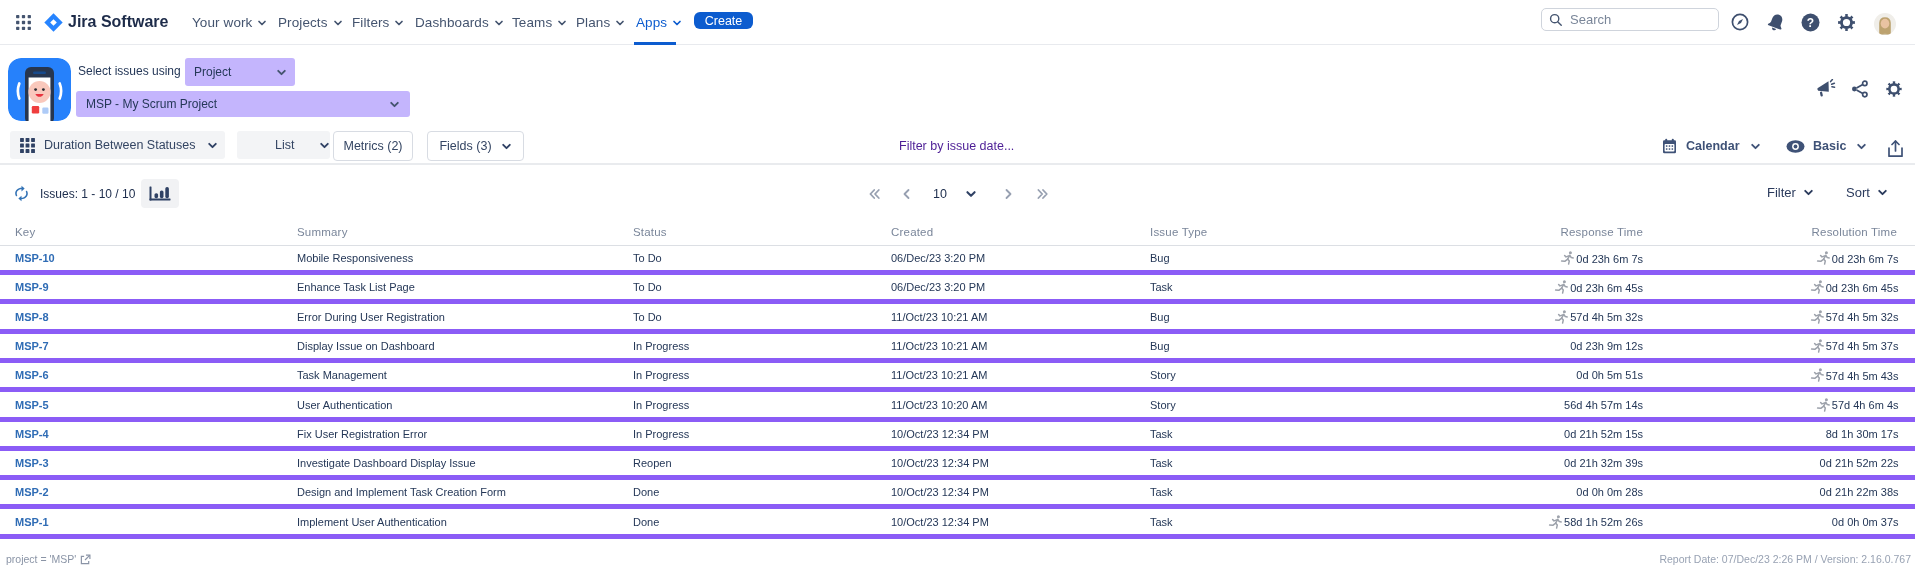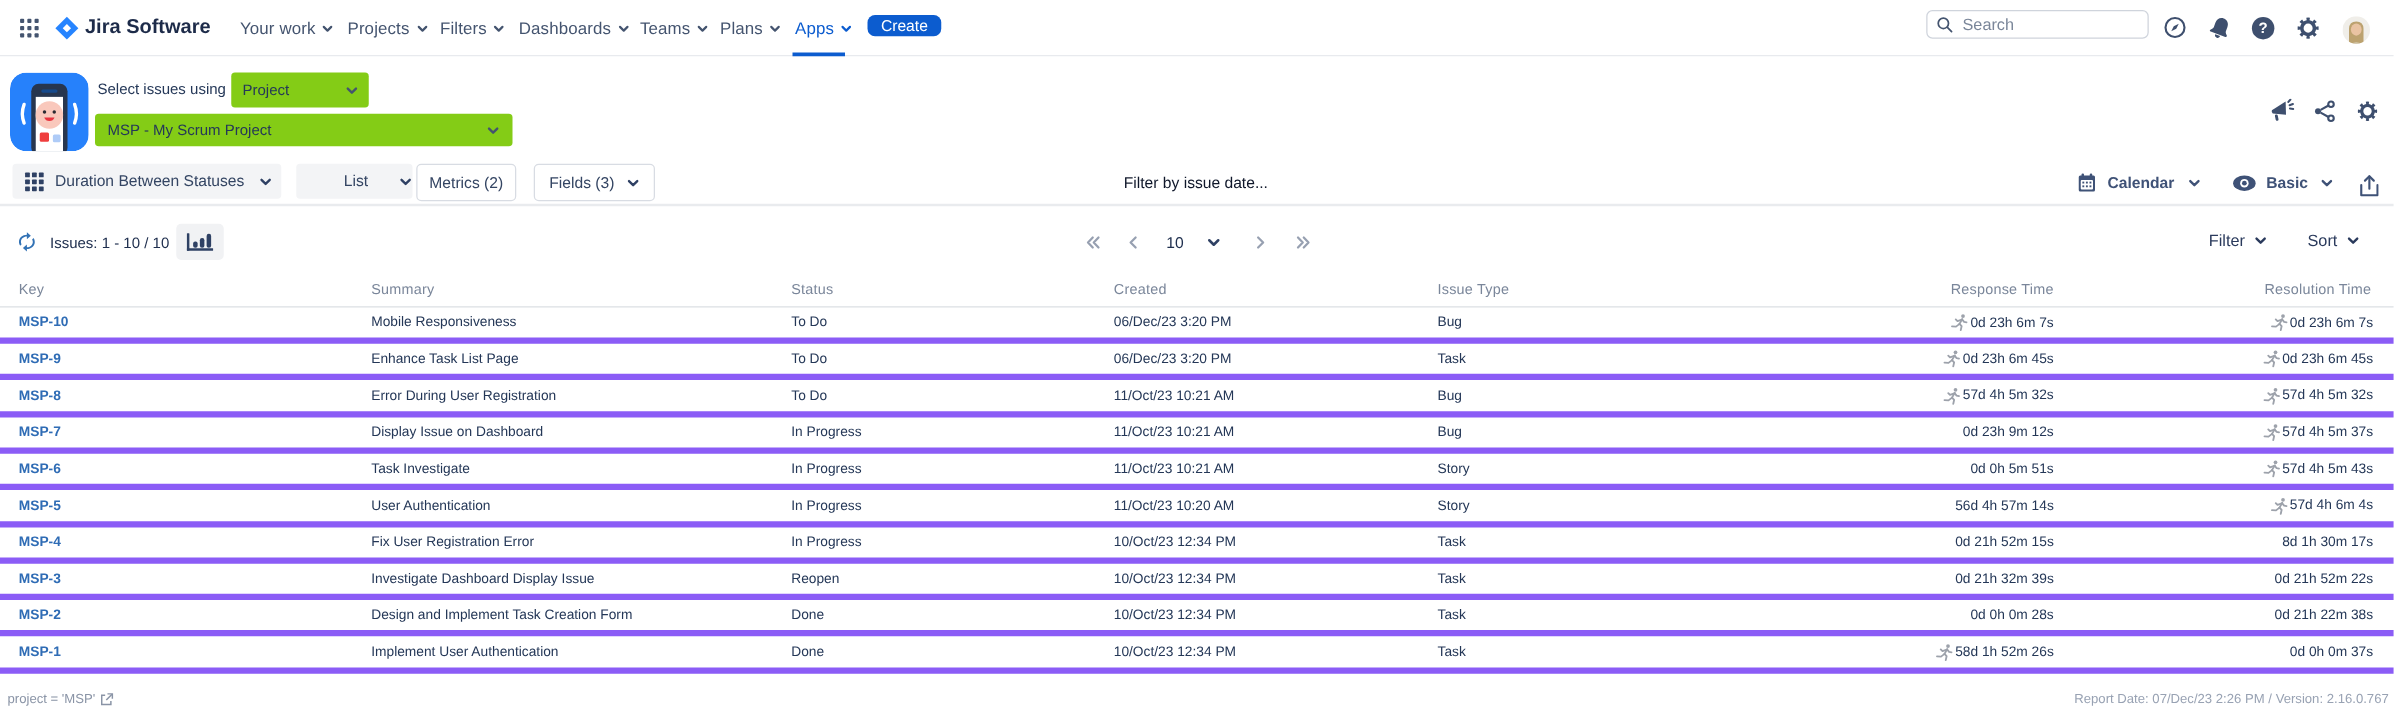--- a/index.html
+++ b/index.html
@@ -10,31 +10,31 @@
 #nav{position:absolute;top:0;left:0;width:1915px;height:45px;background:#fff;border-bottom:1px solid #E8EAEE}
 .nitem{position:absolute;top:0;height:44px;display:flex;align-items:center;gap:5px;font-size:13.5px;color:#44546F;font-weight:500;letter-spacing:.1px}
 .nitem svg{margin-top:2px}
 #logo{position:absolute;top:0;left:43px;height:44px;display:flex;align-items:center;gap:4px;color:#1D2B49;font-size:16px;font-weight:700}
 #createbtn{position:absolute;left:694px;top:12px;width:59px;height:17px;background:#0C5CCF;border-radius:6px;color:#fff;font-size:12.5px;font-weight:500;display:flex;align-items:center;justify-content:center}
 #appsunder{position:absolute;left:634px;top:42px;width:42px;height:3px;background:#0C5CCF}
 #searchbox{position:absolute;left:1541px;top:8px;width:178px;height:23px;border:1px solid #CFD4DC;border-radius:5px;display:flex;align-items:center;padding-left:7px;gap:7px;color:#7A8699;font-size:13px}
 
 #appicon{position:absolute;left:8px;top:58px;width:63px;height:63px;border-radius:13px;overflow:hidden}
 #sellabel{position:absolute;left:78px;top:64px;font-size:12px;color:#253858}
-.drop{position:absolute;background:#84cc16;border-radius:3px;display:flex;align-items:center;font-size:12px;color:#253858}
+.drop{position:absolute;background:#c4b5fd;border-radius:3px;display:flex;align-items:center;font-size:12px;color:#253858}
 #drop1{left:185px;top:58px;width:110px;height:28px;padding-left:9px}
 #drop1 svg{position:absolute;right:8px}
 #drop2{left:76px;top:91px;width:334px;height:26px;padding-left:10px}
 #drop2 svg{position:absolute;right:10px}
 .appact{position:absolute;top:79px}
 
 #tbline{position:absolute;left:0;top:163px;width:1915px;height:2px;background:#E9EBEE}
 .gbtn{position:absolute;top:131px;height:28px;background:#F3F4F6;border-radius:3px;display:flex;align-items:center;font-size:12.5px;color:#344563;font-weight:500}
 .wbtn{position:absolute;top:131px;height:30px;background:#fff;border:1px solid #D8DCE3;border-radius:4px;display:flex;align-items:center;justify-content:center;font-size:12.5px;color:#344563;font-weight:500}
-#fdate{position:absolute;left:899px;top:139px;font-size:12.5px;color:#0f172a}
+#fdate{position:absolute;left:899px;top:139px;font-size:12.5px;color:#4c1d95}
 .ritem{position:absolute;top:131px;height:30px;display:flex;align-items:center;gap:7px;font-size:12.5px;color:#3F5277;font-weight:700}
 
 #issuecount{position:absolute;left:40px;top:187px;font-size:12px;color:#20304F;font-weight:400}
 #chartbtn{position:absolute;left:141px;top:179px;width:38px;height:29px;background:#F1F2F4;border-radius:4px;display:flex;align-items:center;justify-content:center}
 .pag{position:absolute;top:179px;height:29px;display:flex;align-items:center;justify-content:center}
 #p10{font-size:12.5px;color:#20304F}
 .fs{position:absolute;top:185px;display:flex;align-items:center;gap:7px;font-size:13px;color:#2A3A5C;font-weight:500}
 
 .th{position:absolute;top:226px;font-size:11.5px;color:#7A869A;letter-spacing:.2px}
 #hline{position:absolute;left:0;top:245px;width:1915px;height:1px;background:#DCDFE4}
@@ -436,21 +436,21 @@
           <path d="M9.8 4.8 L7.6 8.6"></path>
           <path d="M9.4 5.2 L6 6.4 L4.6 5"></path>
           <path d="M9.6 5 L11.3 7 L13.2 7.4"></path>
           <path d="M7.6 8.6 L9.3 10.4 L8.6 13.6"></path>
           <path d="M7.4 8.8 L4.8 10.8 L1.6 10.6"></path>
         </g>
       </svg>57d 4h 5m 37s</span>
 </div>
 <div class="row" style="top:363.2px">
 <span class="key">MSP-6</span>
-    <span class="c2">Task Investigate</span>
+    <span class="c2">Task Management</span>
     <span class="c3">In Progress</span>
     <span class="c4">11/Oct/23 10:21 AM</span>
     <span class="c5">Story</span>
     <span class="c6">0d 0h 5m 51s</span>
     <span class="c7"><svg width="15" height="15" viewBox="0 0 15 15" style="margin-right:1px">
         <g fill="none" stroke="#9DA2AB" stroke-width="1.5" stroke-linecap="round" stroke-linejoin="round">
           <circle cx="10.4" cy="2.3" r="1.5" fill="#9DA2AB" stroke="none"></circle>
           <path d="M9.8 4.8 L7.6 8.6"></path>
           <path d="M9.4 5.2 L6 6.4 L4.6 5"></path>
           <path d="M9.6 5 L11.3 7 L13.2 7.4"></path>

